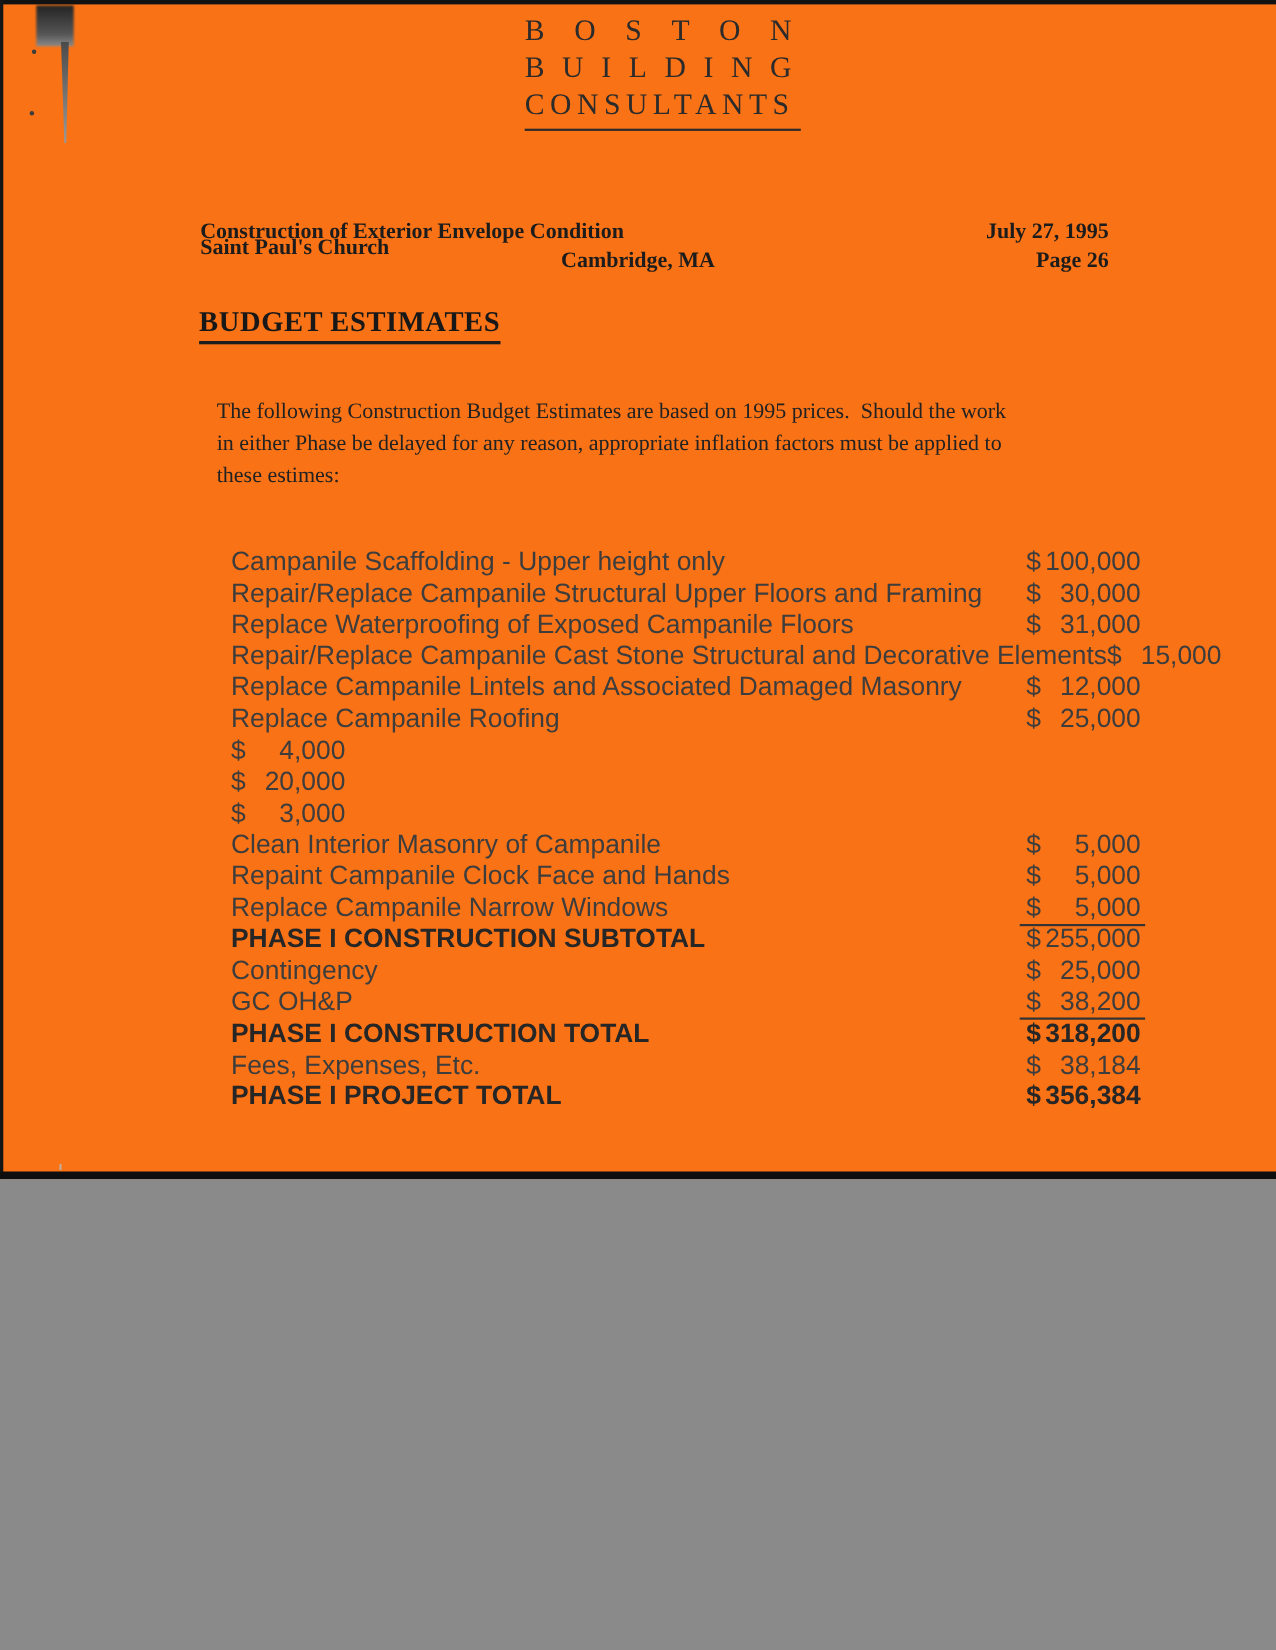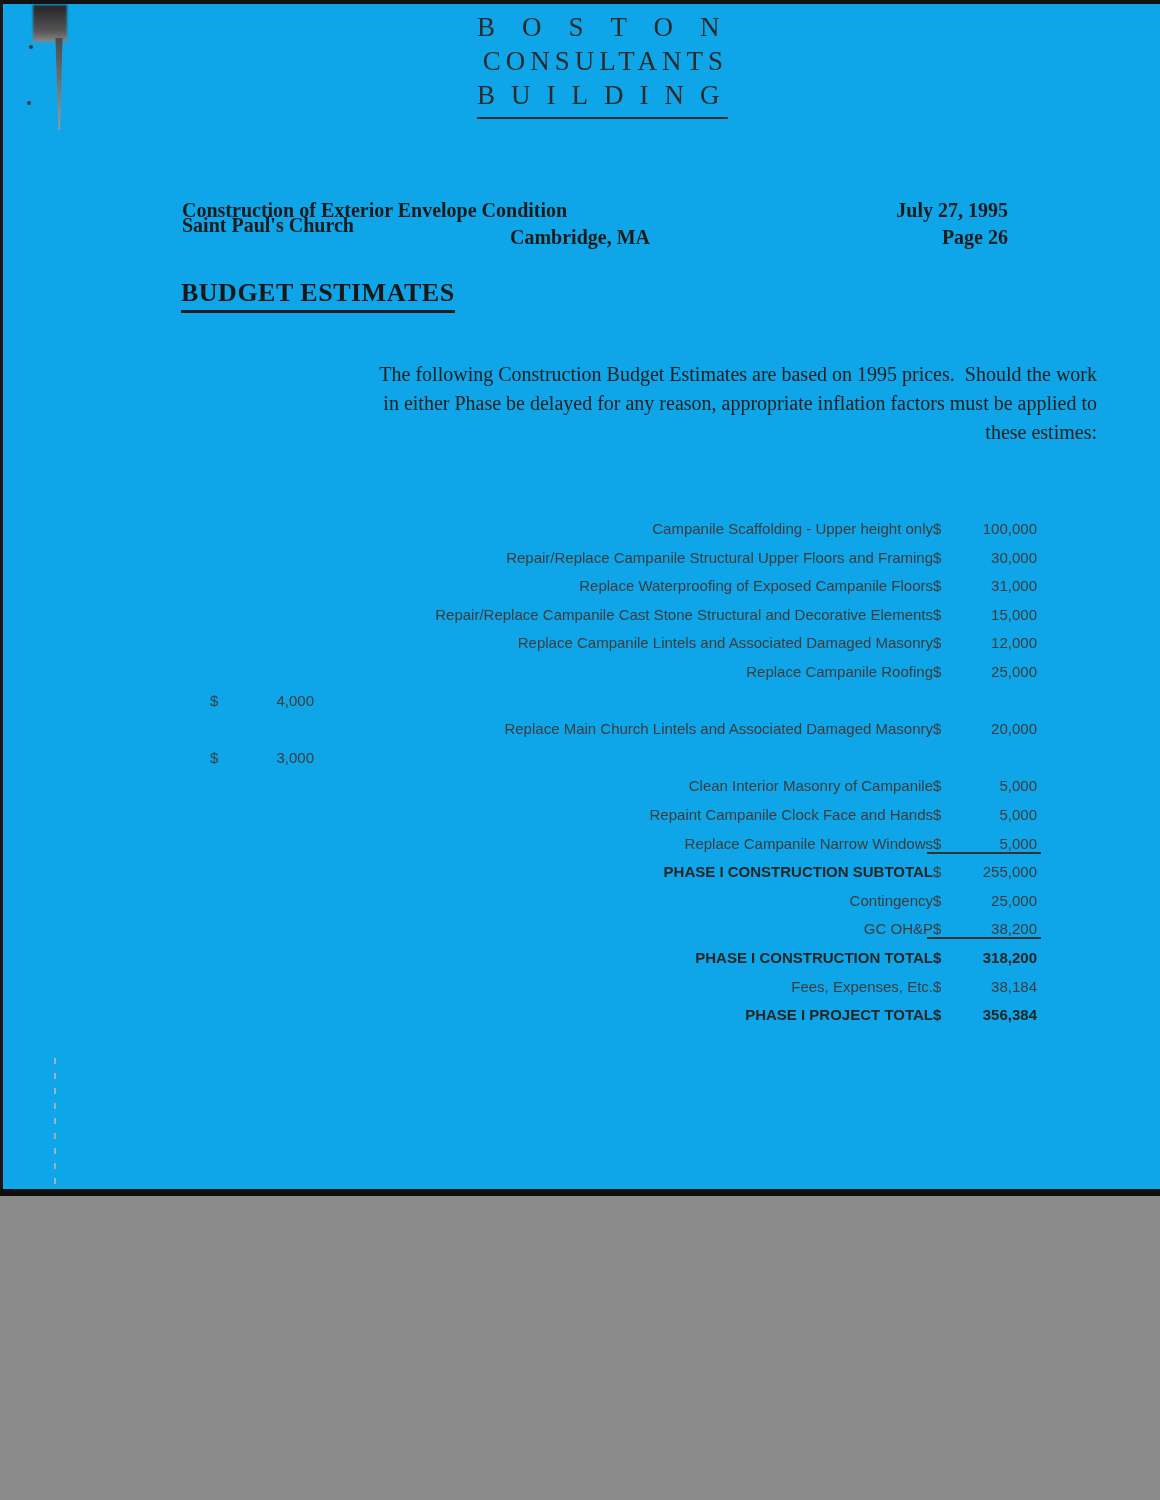--- a/index.html
+++ b/index.html
@@ -1,25 +1,24 @@
 <!DOCTYPE html>
 <html><head>
 <meta charset="utf-8">
 <style>
   html,body { margin:0; padding:0; background:#8a8a8a; }
   .page {
     position: relative;
     width: 1160px;
-    height: 1196px;
+    height: 1072px;
     margin: 0 auto;
-    background: #0ea5e9;
+    background: #f97316;
     overflow: hidden;
     font-family: "Liberation Serif", serif;
     color: #1e1e1e;
-    text-align: right;
   }
 
   
   .edge-top    { position:absolute; top:0; left:0; width:100%; height:4px; background:#121212; }
   .edge-left   { position:absolute; top:0; left:0; width:3px; height:100%; background:#161616; }
   .edge-bottom { position:absolute; bottom:0; left:0; width:100%; height:7px; background:#0e0e0e; }
 
   .corner-blob {
     position:absolute; left:33px; top:5px; width:34px; height:37px;
     background:linear-gradient(180deg,#242424 0%,#555 70%,#8a8a8a 100%);
@@ -96,23 +95,23 @@
   }
   .subsection-heading {
     position:absolute; top:440px; left:210px; margin:0;
     font-family:"Liberation Sans", sans-serif;
     font-size:22px; font-weight:normal; letter-spacing:.5px; color:#2f2f2f;
     border-bottom:2px solid #3a3a3a; padding-bottom:2px;
   }
 
   
   .budget-table {
-    position:absolute; top:520px; left:210px; width:827px;
+    position:absolute; top:497px; left:210px; width:827px;
     font-family:"Liberation Sans", sans-serif;
-    font-size:15px; color:#3d3d3d;
+    font-size:24px; color:#3d3d3d;
   }
   .budget-row { display:flex; align-items:baseline; height:28.6px; }
   .row-label  { flex:1 1 auto; white-space:nowrap; }
   .row-value  {
     flex:0 0 auto; width:104px; display:flex; justify-content:space-between;
     align-items:baseline;
   }
   .budget-row.style-underline .row-value {
     border-bottom:2px solid #333;
     margin-left:-6px; padding-left:6px; margin-right:-4px; padding-right:4px;
@@ -133,22 +132,22 @@
   <div class="edge-top"></div>
   <div class="edge-left"></div>
   <div class="corner-blob"></div>
   <div class="corner-taper"></div>
   <div class="speck s1"></div>
   <div class="speck s2"></div>
   <div class="crease-line"></div>
 
   <div class="logo">
     <div class="logo-line l1">BOSTON</div>
+    <div class="logo-line l2">BUILDING</div>
     <div class="logo-line l3">CONSULTANTS</div>
-    <div class="logo-line l2">BUILDING</div>
   </div>
 
   <div class="doc-header">
     <div class="dh-title">Construction of Exterior Envelope Condition</div>
     <div class="dh-date">July 27, 1995</div>
     <div class="dh-subtitle">Saint Paul's Church</div>
     <div class="dh-location">Cambridge, MA</div>
     <div class="dh-page">Page 26</div>
   </div>
 
@@ -207,21 +206,20 @@
     </div>
 
     <div class="budget-row style-normal">
       <span class="row-value">
         <span class="dollar">$</span>
         <span class="amount">4,000</span>
       </span>
     </div>
 
     <div class="budget-row style-normal">
-      <span class="row-label">Replace Main Church Lintels and Associated Damaged Masonry</span>
       <span class="row-value">
         <span class="dollar">$</span>
         <span class="amount">20,000</span>
       </span>
     </div>
 
     <div class="budget-row style-normal">
       <span class="row-value">
         <span class="dollar">$</span>
         <span class="amount">3,000</span>

